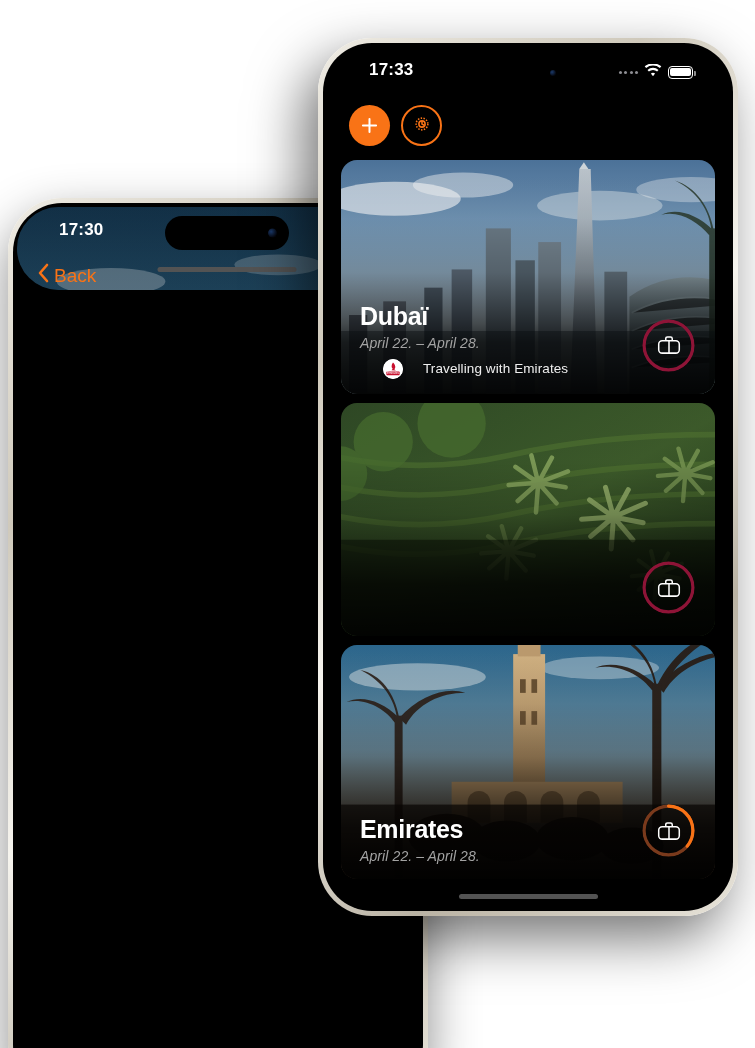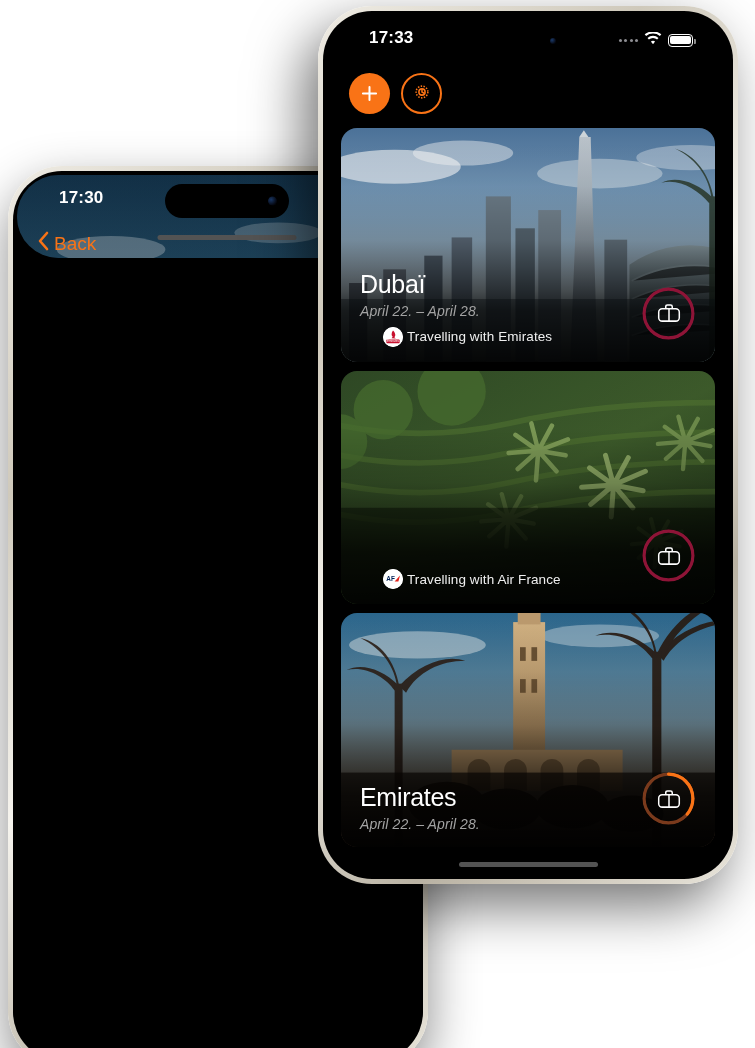--- a/index.html
+++ b/index.html
@@ -2,21 +2,21 @@
 <html><head>
 <meta charset="utf-8">
 <style>
   html,body{margin:0;padding:0;background:#ffffff;}
   body{width:755px;height:1048px;position:relative;overflow:hidden;
        font-family:"Liberation Sans","DejaVu Sans",sans-serif;
        -webkit-font-smoothing:antialiased;}
 
   
   .phone{position:absolute;border-radius:54px;overflow:hidden;
-         background:linear-gradient(135deg,#efece4 0%,#cfc9bb 25%,#f6f4ee 50%,#b9b2a3 75%,#e8e4da 100%);}
+         background:linear-gradient(135deg,#efece4 0%,#cfc9bb 25%,#f6f4ee 50%,#b9b2a3 75%,#e8e4da 100%);margin-top:32px;}
   .phone .bezel{position:absolute;inset:5px;border-radius:49px;background:#000;}
   .screen{position:absolute;inset:9px;border-radius:45px;overflow:hidden;background:#000;}
 
   
   #phone-left{left:8px;top:166px;width:420px;height:900px;
               box-shadow:0 20px 50px rgba(0,0,0,.45);}
   
   #phone-right{left:318px;top:6px;width:420px;height:878px;
                box-shadow:-14px 22px 55px rgba(0,0,0,.55);}
 
@@ -51,23 +51,23 @@
   .btn-settings{width:41px;height:41px;border-radius:50%;border:2.2px solid #F97316;
                 display:flex;align-items:center;justify-content:center;box-sizing:border-box;}
 
   .trips{flex:1;display:flex;flex-direction:column;gap:9px;padding:0 14px 6px 14px;
          overflow:hidden;}
   .trip-card{position:relative;border-radius:16px;overflow:hidden;flex:1;min-height:0;}
   .trip-photo{position:absolute;inset:0;}
   .trip-shade{position:absolute;inset:0;
               background:linear-gradient(to top,rgba(0,0,0,.93) 0%,rgba(0,0,0,.78) 22%,rgba(0,0,0,.22) 52%,rgba(0,0,0,.05) 75%);}
   .trip-info{position:absolute;left:19px;bottom:15px;right:92px;}
-  .trip-name{color:#fff;font-size:25px;font-weight:normal;letter-spacing:-.3px;line-height:1.12;}
+  .trip-name{color:#fff;font-size:25px;font-weight:bold;letter-spacing:-.3px;line-height:1.12;}
   .trip-dates{color:#a3a3a3;font-size:14px;margin-top:5px;letter-spacing:.1px;font-style:italic;}
-  .trip-airline{display:flex;align-items:center;gap:4px;margin-top:8px;padding-left:23px;}
+  .trip-airline{display:flex;align-items:center;gap:20px;margin-top:8px;padding-left:23px;}
   .airline-logo{width:20px;height:20px;border-radius:50%;background:#fff;flex:none;
                 position:relative;overflow:hidden;}
   .airline-text{color:#efefef;font-size:13.5px;letter-spacing:.1px;}
   .trip-bag{position:absolute;right:20px;bottom:22px;width:53px;height:53px;}
   .ring{position:absolute;inset:0;border-radius:50%;}
   .bagicon{position:absolute;inset:0;display:flex;align-items:center;justify-content:center;}
 
   .home-ind{height:22px;display:flex;align-items:center;justify-content:center;}
   .home-ind i{display:block;width:139px;height:5px;border-radius:3px;background:#535353;}
 
@@ -363,30 +363,20 @@
               </g>
               <g transform="translate(300,150)">
                 <path d="M0 0 L22 -9 M0 0 L20 4 M0 0 L14 16 M0 0 L-2 22 M0 0 L-16 14 M0 0 L-22 2 M0 0 L-16 -12 M0 0 L-5 -20 M0 0 L10 -18" stroke="#5f7d3f" stroke-width="3.6" stroke-linecap="round"></path>
               </g>
             </g>
             <rect y="120" width="374" height="85" fill="#0d1608" opacity=".55"></rect>
           </svg>
         </div>
         <div class="trip-shade"></div>
         <div class="trip-info">
-          <div class="trip-airline">
-            <span class="airline-logo">
-              <svg width="20" height="20" viewBox="0 0 20 20">
-                <circle cx="10" cy="10" r="10" fill="#fff"></circle>
-                <text x="7.6" y="12.4" font-size="6.4" font-weight="bold" fill="#002157" text-anchor="middle" font-family="sans-serif">AF</text>
-                <path d="M11.6 12.6 L17 6.6 L15.4 12.6 Z" fill="#E2231A"></path>
-              </svg>
-            </span>
-            <span class="airline-text">Travelling with Air France</span>
-          </div>
         </div>
         <div class="trip-bag">
           <svg class="ring" viewBox="0 0 53 53">
             <circle cx="26.5" cy="26.5" r="24.4" fill="none" stroke="#8E1437" stroke-width="3.2"></circle>
           </svg>
           <span class="bagicon">
             <svg width="26" height="26" viewBox="0 0 24 24" fill="none" stroke="#fff" stroke-width="1.4">
               <rect x="2.5" y="8" width="19" height="11.5" rx="3.2"></rect>
                 <path d="M9 8V6.2a1.6 1.6 0 011.6-1.6h2.8A1.6 1.6 0 0115 6.2V8"></path>
                 <path d="M12 8v11.5"></path>

